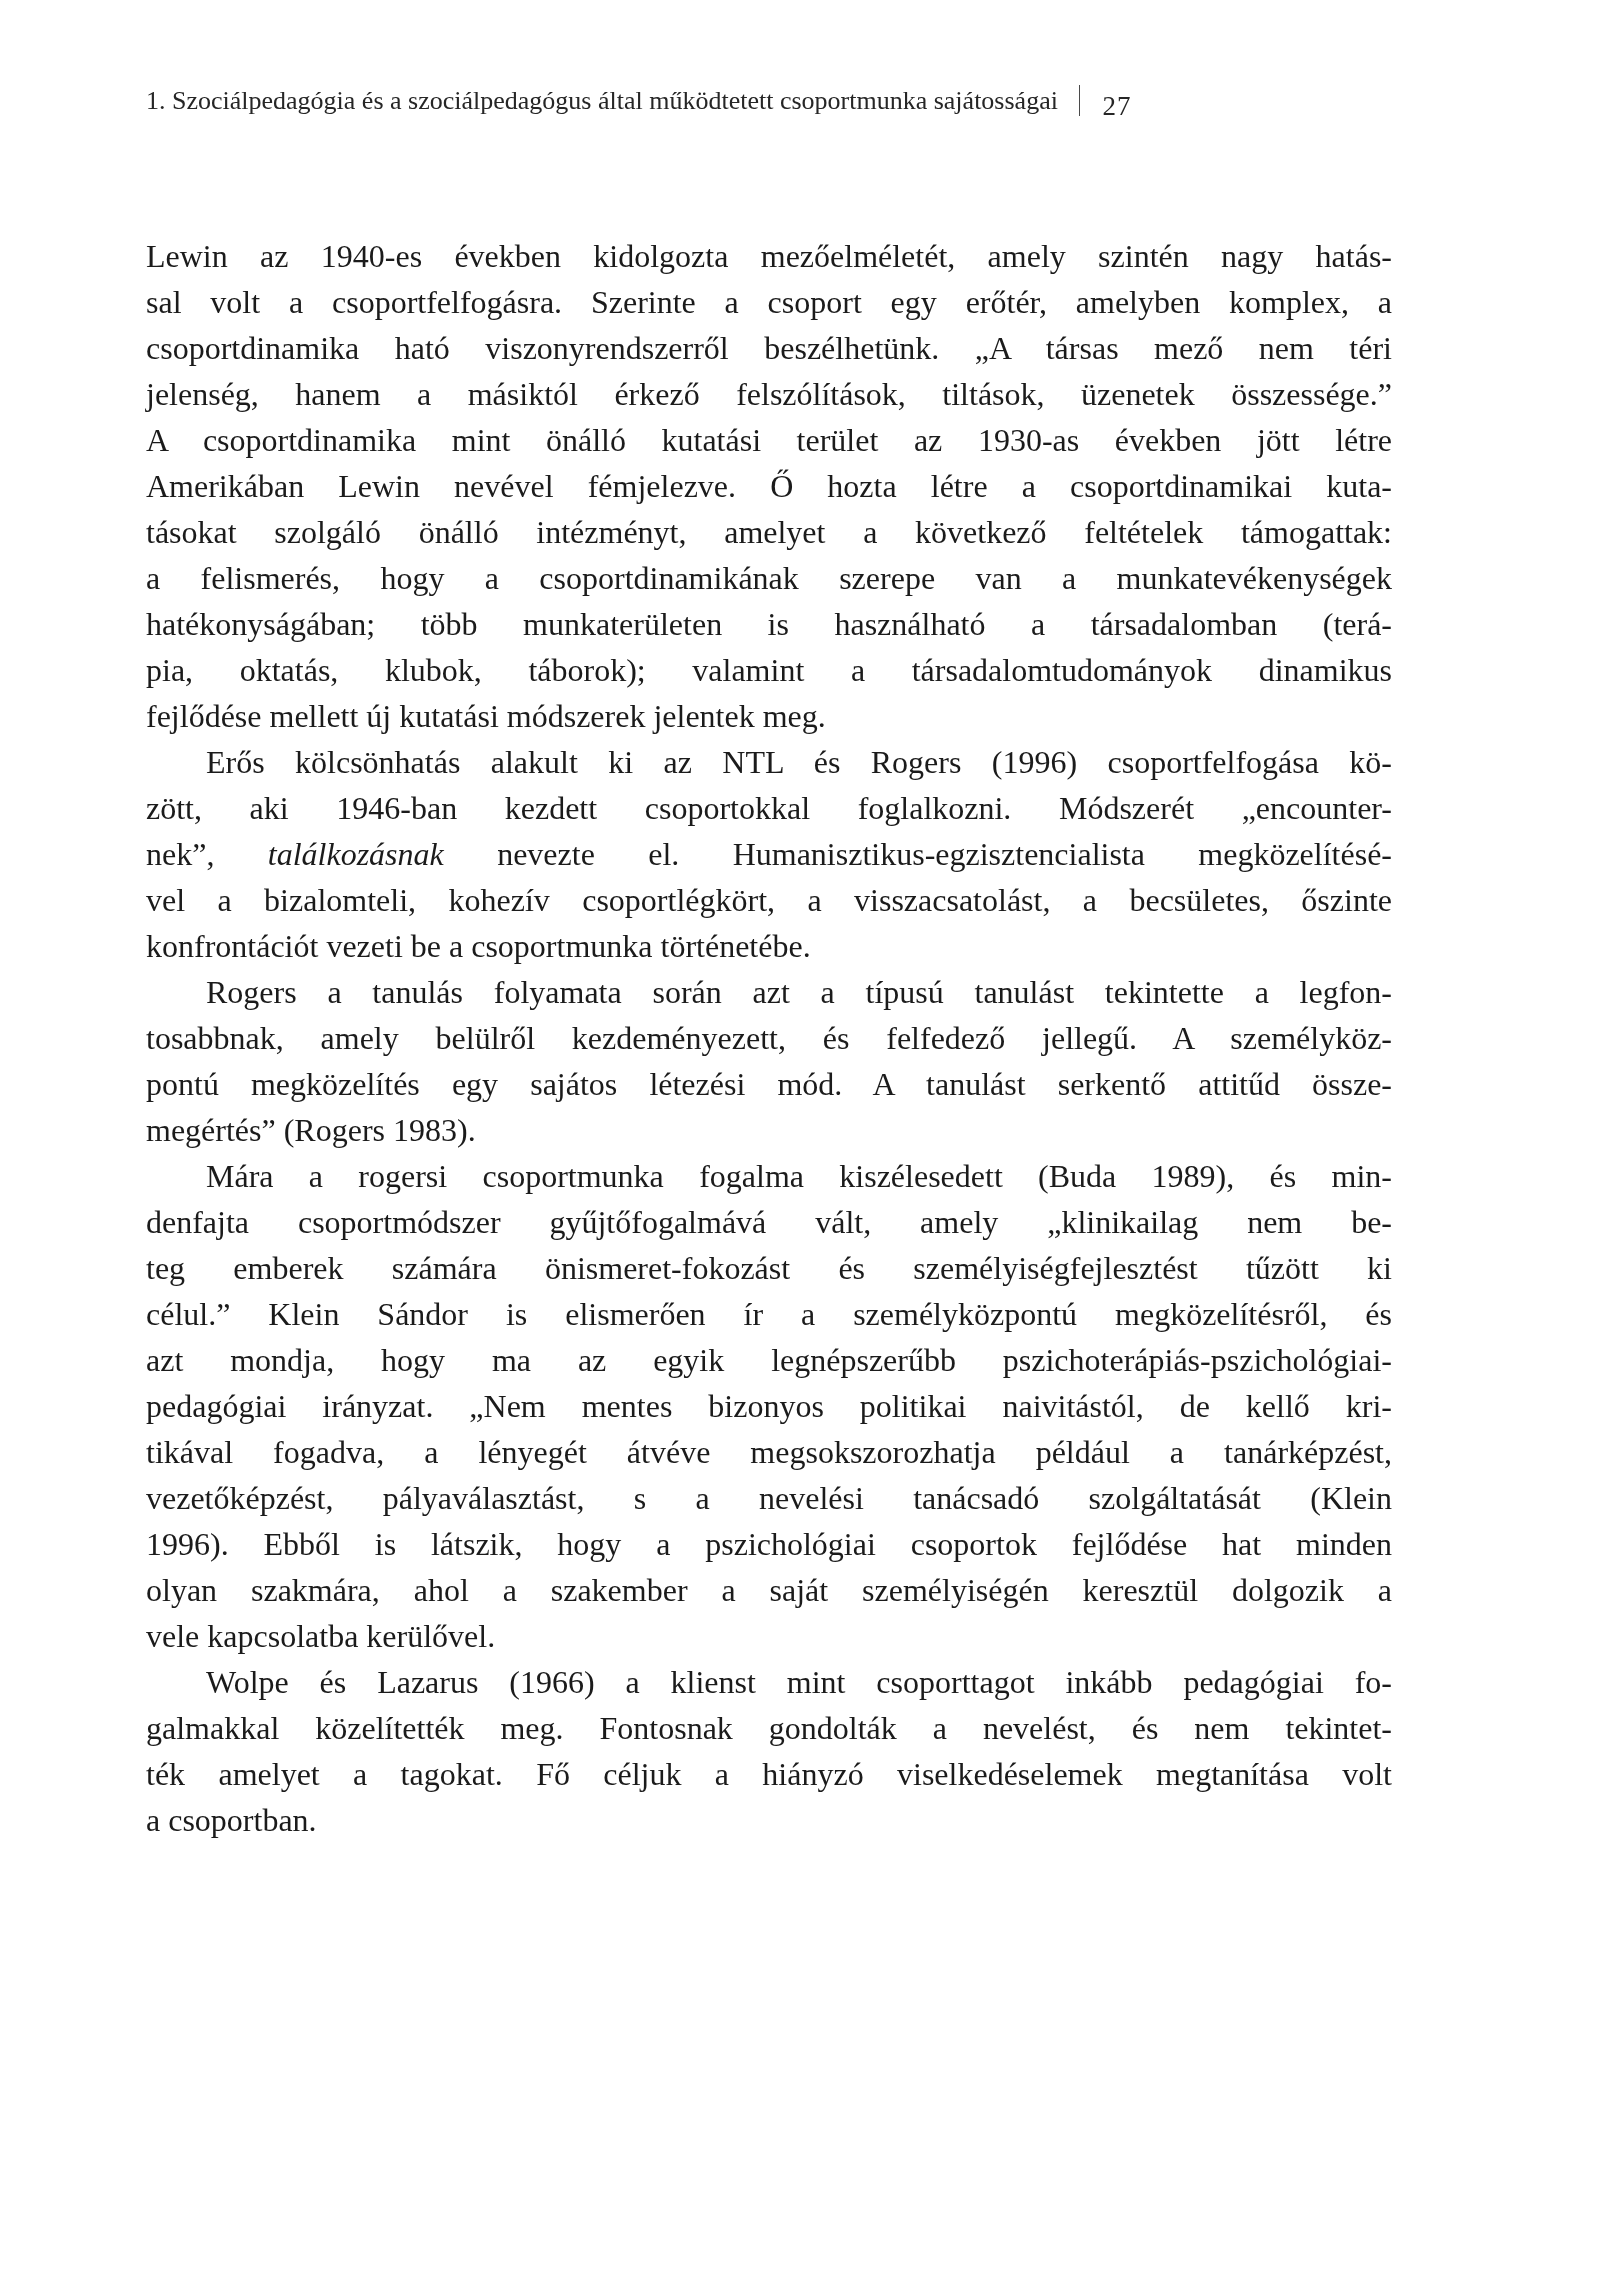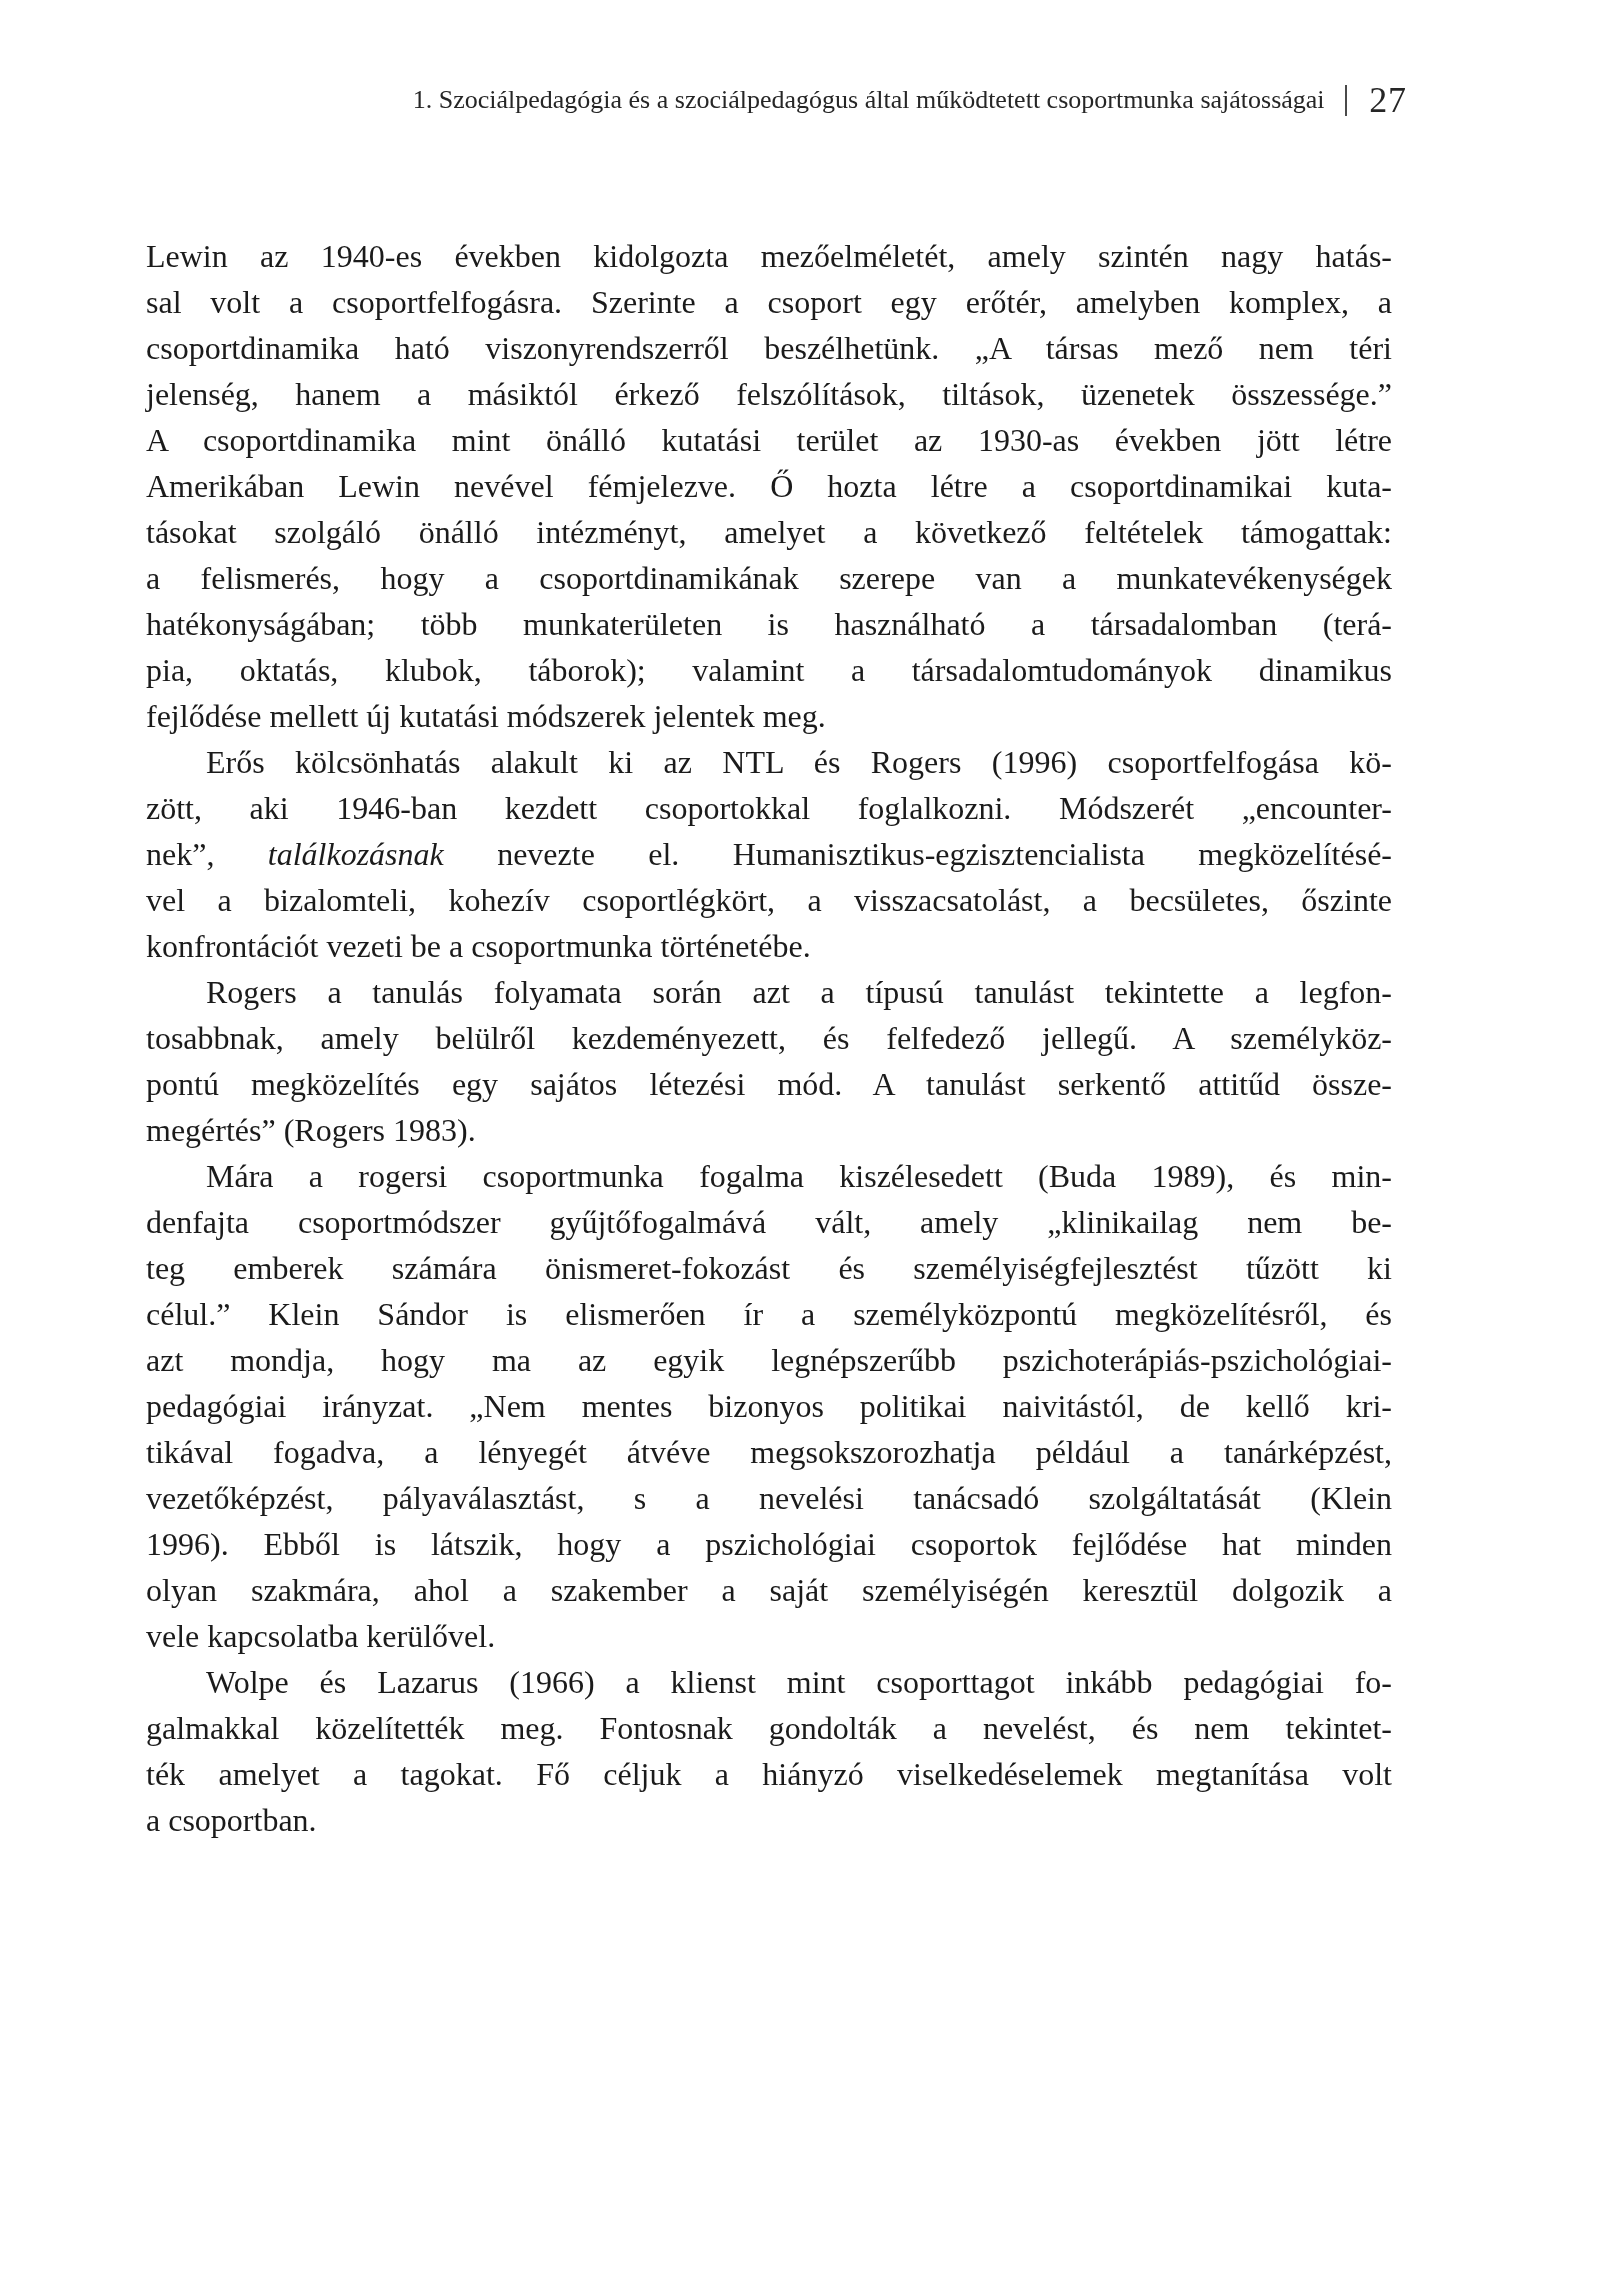--- a/index.html
+++ b/index.html
@@ -14,36 +14,36 @@
     background: #ffffff;
     font-family: "Liberation Serif", "DejaVu Serif", serif;
     overflow: hidden;
   }
   .running-header {
     position: absolute;
     top: 79px;
     left: 146px;
     width: 1261px;
     display: flex;
-    justify-content: flex-end;
     align-items: center;
     font-size: 26px;
     color: #262626;
     white-space: nowrap;
   }
   .running-header .sep {
     width: 1.7px;
     height: 31px;
     background: #4a4a4a;
     margin: 0 22.3px 0 20.6px;
     flex: 0 0 auto;
   }
   .running-header .pagenum {
-    font-size: 36px;
+    font-size: 27px;
     letter-spacing: 0.9px;
+    margin-top: 12px;
   }
   .body-text {
     position: absolute;
     left: 146px;
     top: 216px;
     width: 1246px;
     font-size: 32px;
     line-height: 46px;
     color: #1b1b1b;
     margin-top: 17px;

